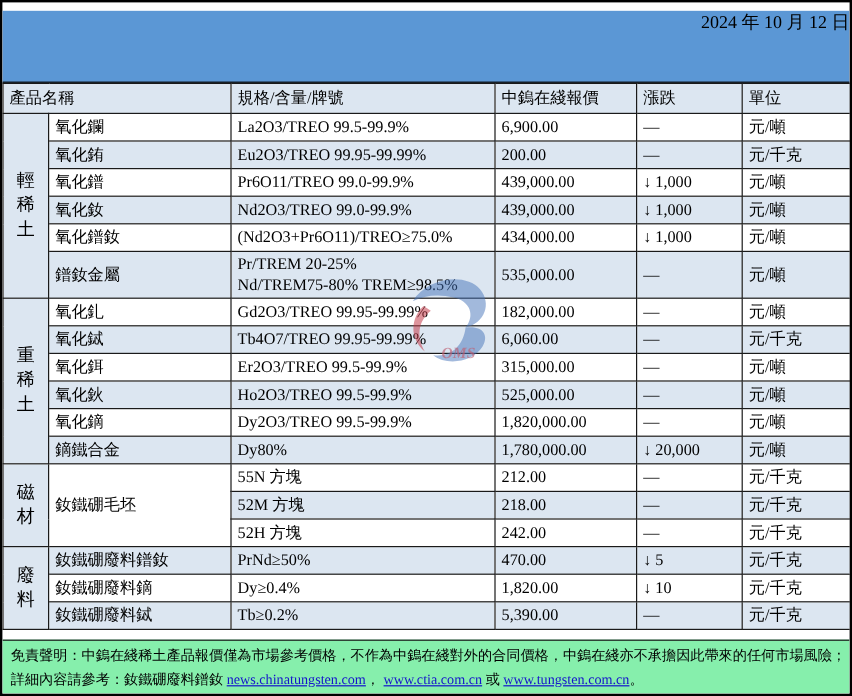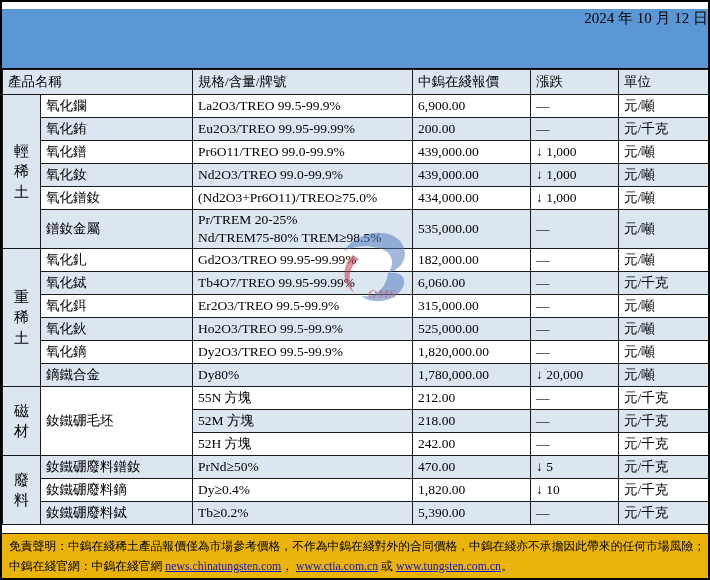--- a/index.html
+++ b/index.html
@@ -67,21 +67,21 @@
     font-size: 36px;
     letter-spacing: 1px;
     color: rgba(140, 168, 214, 0.62);
     font-family: "Liberation Serif", "DejaVu Serif", serif;
   }
   .wm-logo { position: absolute; left: 328px; top: 164px; }
 
   .disclaimer {
     position: absolute; left: 0; bottom: 0;
     width: 706px; height: 45px;
-    background: #eab308;
+    background: #86efac;
     border-top: 1px solid #1a1a1a;
     padding: 3px 7px 0 7px;
     font-size: 11.8px;
     line-height: 19.5px;
     color: #000;
     z-index: 6;
     white-space: nowrap;
     overflow: hidden;
   }
   .disclaimer a { color: #1414cc; text-decoration: underline; }
@@ -257,17 +257,17 @@
       <path d="M14 24 C 26 4, 58 0, 70 14 C 80 26, 74 42, 58 46 C 66 36, 62 24, 48 21 C 36 18, 24 19, 14 24 Z" fill="rgba(70,115,185,0.5)"></path>
       <path d="M58 46 C 72 44, 78 52, 72 62 C 64 75, 42 78, 31 69 C 45 71, 56 62, 58 46 Z" fill="rgba(70,115,185,0.5)"></path>
       <path d="M23 28 C 12 38, 11 55, 24 66 C 17 54, 18 41, 29 32 Z" fill="rgba(194,60,74,0.55)"></path>
       <text x="38" y="71" font-size="13" font-style="italic" font-weight="bold" fill="rgba(190,95,115,0.65)">OMS</text>
     </svg>
   </div>
 
   <div class="disclaimer">
     <div><span>免責聲明：中鎢在綫稀土產品報價僅為市場參考價格，不作為中鎢在綫對外的合同價格，中鎢在綫亦不承擔因此帶來的任何市場風險；</span></div>
     <div>
-      <span>中鎢在綫官網：中鎢在綫官網 </span><a href="#">news.chinatungsten.com</a><span>， </span><a href="#">www.ctia.com.cn</a><span> 或 </span><a href="#">www.tungsten.com.cn</a><span>。</span>
+      <span>詳細內容請參考：釹鐵硼廢料鐠釹 </span><a href="#">news.chinatungsten.com</a><span>， </span><a href="#">www.ctia.com.cn</a><span> 或 </span><a href="#">www.tungsten.com.cn</a><span>。</span>
     </div>
   </div>
 
 </div>
 
 </body></html>

